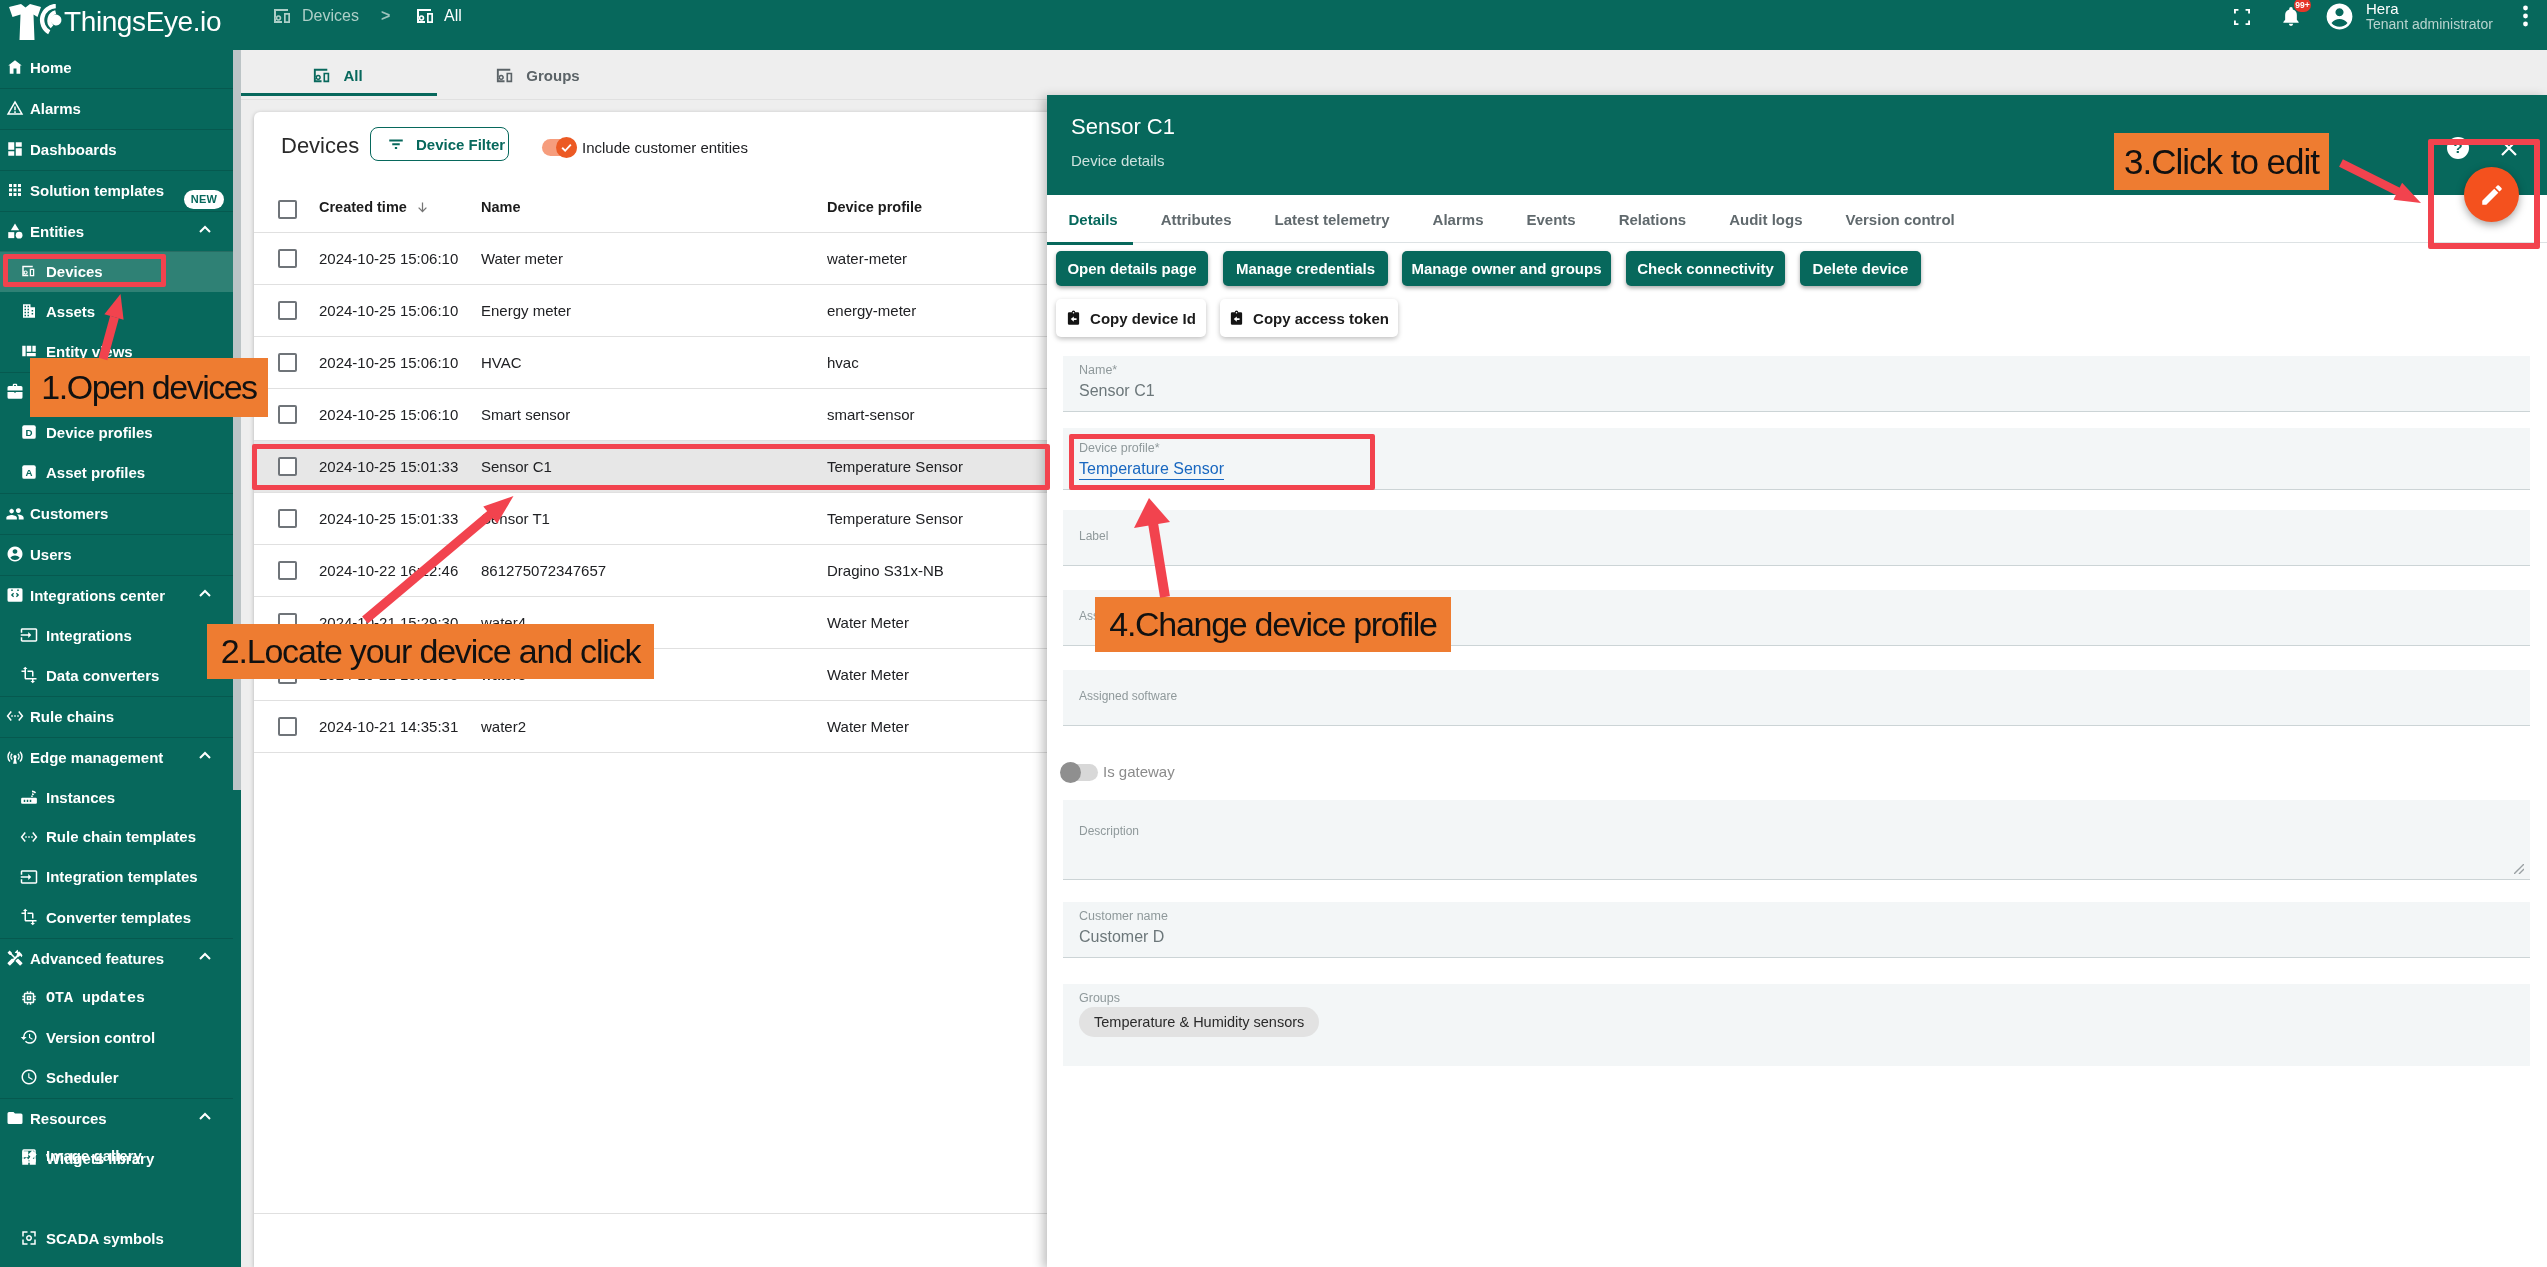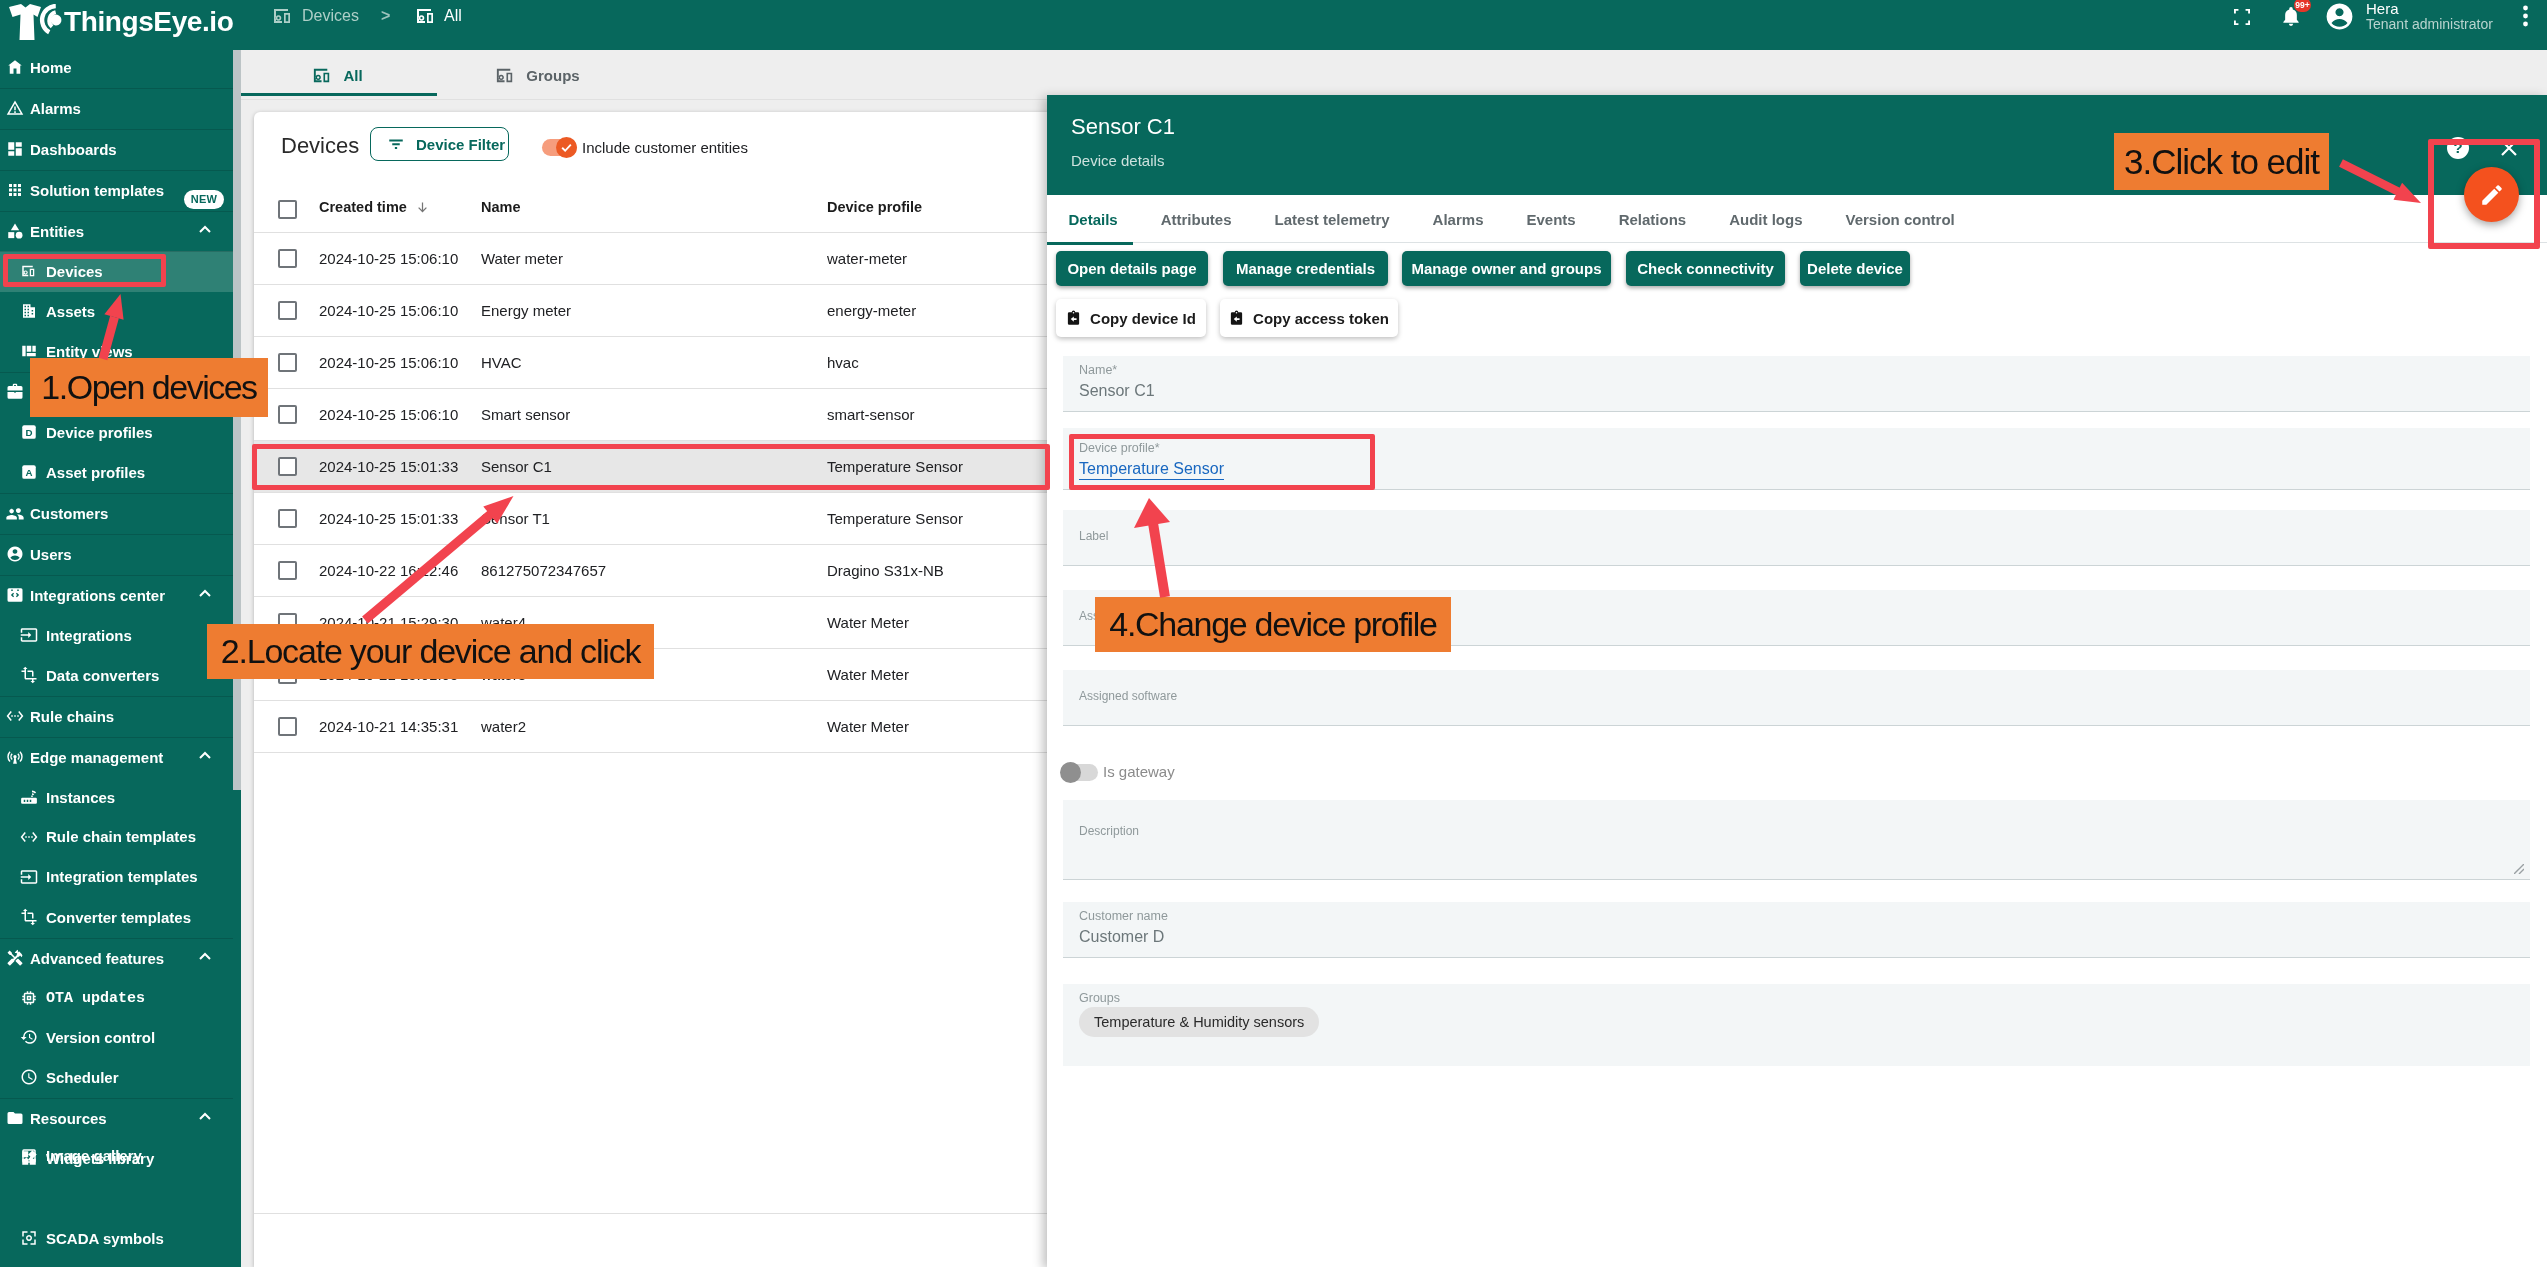--- a/index.html
+++ b/index.html
@@ -11,21 +11,21 @@
   :root {
     --teal:#07685c;
     --teal-sel:#2f8175;
     --red:#f2434e;
     --orange:#ee7c31;
     --fab:#f4511e;
   }
   
   #topbar { position:absolute; left:0; top:0; width:2547px; height:50px; background:var(--teal); z-index:30; }
   #logo { position:absolute; left:8px; top:4px; }
-  #logotext { position:absolute; left:64px; top:6px; font-size:28px; font-weight:bold; color:#fff; letter-spacing:-0.4px;}
+  #logotext { position:absolute; left:64px; top:6px; font-size:28px; font-weight:normal; color:#fff; letter-spacing:-0.4px;}
   .crumb { position:absolute; top:0; height:32px; display:flex; align-items:center; color:#aecfc8; font-size:16px; }
   .crumb.cur { color:#fff; }
   
   #sidebar { position:absolute; left:0; top:50px; width:233px; height:1217px; background:var(--teal); z-index:20; }
   #sbscroll { position:absolute; left:233px; top:50px; width:8px; height:1217px; background:var(--teal); z-index:21;}
   #sbthumb { position:absolute; left:0px; top:0px; width:8px; height:740px; background:#bcc4c6; }
   .mi { position:absolute; left:0; width:241px; height:41px; display:flex; align-items:center; color:#fff; font-size:15px; font-weight:bold; }
   .mi .ic { position:absolute; left:6px; width:18px; height:18px; }
   .mi .ic2 { position:absolute; left:20px; width:18px; height:18px; }
   .mi .t1 { position:absolute; left:30px; }
@@ -470,21 +470,21 @@
     <div class="ptab">Events</div>
     <div class="ptab">Relations</div>
     <div class="ptab">Audit logs</div>
     <div class="ptab">Version control</div>
   </div>
   <div id="ptabline"></div>
   <div class="tealbtn" style="left:9px; width:152px;">Open details page</div>
   <div class="tealbtn" style="left:176px; width:165px;">Manage credentials</div>
   <div class="tealbtn" style="left:355px; width:209px;">Manage owner and groups</div>
   <div class="tealbtn" style="left:579px; width:159px;">Check connectivity</div>
-  <div class="tealbtn" style="left:753px; width:110px;">Delete device</div>
+  <div class="tealbtn" style="left:753px; width:121px;">Delete device</div>
   <div class="whitebtn" style="left:9px; width:150px;">
     <svg width="15" height="17" viewBox="0 0 24 24">
         <path fill="#141414" fill-rule="evenodd" d="M19 2 h-4.2 a2.8 2.8 0 0 0 -5.6 0 H5 a2 2 0 0 0 -2 2 v16 a2 2 0 0 0 2 2 h14 a2 2 0 0 0 2 -2 V4 a2 2 0 0 0 -2 -2 Z M12 1.4 a1.3 1.3 0 1 1 0 2.6 a1.3 1.3 0 0 1 0 -2.6 Z M12.5 8.6 L7.6 12.9 12.5 17.2 v-2.8 h4.4 v-3 h-4.4 Z"></path>
       </svg>
     <span>Copy device Id</span>
   </div>
   <div class="whitebtn" style="left:173px; width:178px;">
     <svg width="15" height="17" viewBox="0 0 24 24">
         <path fill="#141414" fill-rule="evenodd" d="M19 2 h-4.2 a2.8 2.8 0 0 0 -5.6 0 H5 a2 2 0 0 0 -2 2 v16 a2 2 0 0 0 2 2 h14 a2 2 0 0 0 2 -2 V4 a2 2 0 0 0 -2 -2 Z M12 1.4 a1.3 1.3 0 1 1 0 2.6 a1.3 1.3 0 0 1 0 -2.6 Z M12.5 8.6 L7.6 12.9 12.5 17.2 v-2.8 h4.4 v-3 h-4.4 Z"></path>
       </svg>

